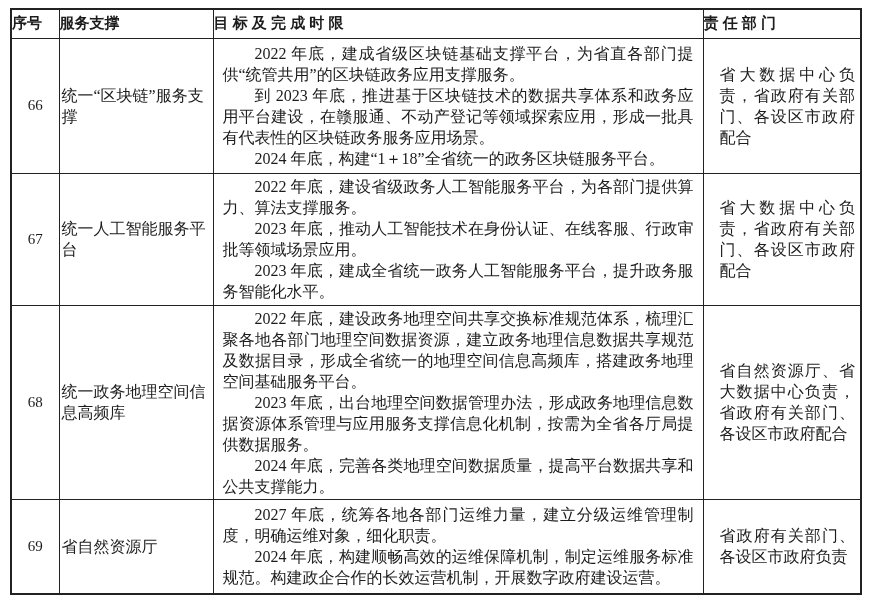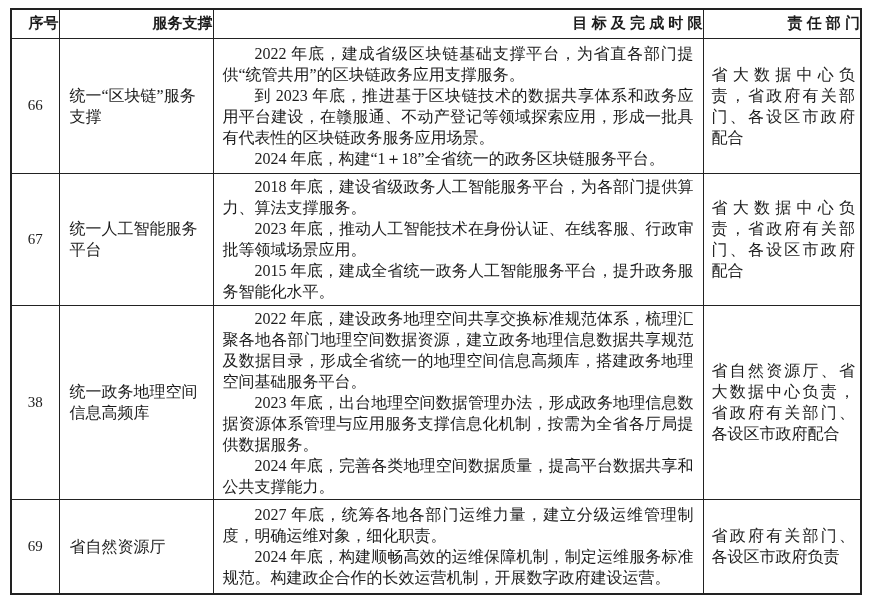--- a/index.html
+++ b/index.html
@@ -29,21 +29,21 @@
   table.task-table td {
     border: 1px solid #222222;
   }
   table.task-table {
     border: 2px solid #222222;
   }
   th {
     font-family: "Liberation Sans", "DejaVu Sans", sans-serif;
     font-weight: bold;
     font-size: 15px;
-    text-align: right;
+    text-align: left;
     vertical-align: middle;
     padding: 2px 0;
     white-space: nowrap;
     overflow: hidden;
   }
   thead tr { height: 29px; }
   tbody tr:nth-child(1) { height: 135px; }
   tbody tr:nth-child(2) { height: 132px; }
   tbody tr:nth-child(3) { height: 194px; }
   tbody tr:nth-child(4) { height: 95px; }
@@ -51,34 +51,34 @@
     vertical-align: middle;
     font-size: 16px;
     line-height: 21px;
     overflow: hidden;
   }
   td.c-no {
     text-align: center;
     font-size: 15px;
   }
   td.c-task {
-    padding: 2px 6px 2px 10px;
+    padding: 2px 6px 2px 2px;
     text-align: left;
   }
   td.c-goals {
     padding: 2px 9px;
   }
   td.c-goals p.goal {
     margin: 0;
     text-indent: 2em;
     text-align: justify;
     text-justify: inter-ideograph;
   }
   td.c-dept {
-    padding: 2px 5px 2px 8px;
+    padding: 2px 5px 2px 16px;
     text-align: justify;
     text-justify: inter-ideograph;
   }
 </style>
 </head>
 <body>
 
 <div class="page">
   <table class="task-table">
     <colgroup>
@@ -104,29 +104,29 @@
             <p class="goal">到 2023 年底，推进基于区块链技术的数据共享体系和政务应用平台建设，在赣服通、不动产登记等领域探索应用，形成一批具有代表性的区块链政务服务应用场景。</p>
             <p class="goal">2024 年底，构建“1＋18”全省统一的政务区块链服务平台。</p>
           </td>
     <td class="c-dept"><span>省大数据中心负责，省政府有关部门、各设区市政府配合</span></td>
   </tr>
 
   <tr>
     <td class="c-no"><span>67</span></td>
     <td class="c-task"><span>统一人工智能服务平台</span></td>
     <td class="c-goals">
-            <p class="goal">2018 年底，建设省级政务人工智能服务平台，为各部门提供算力、算法支撑服务。</p>
+            <p class="goal">2022 年底，建设省级政务人工智能服务平台，为各部门提供算力、算法支撑服务。</p>
             <p class="goal">2023 年底，推动人工智能技术在身份认证、在线客服、行政审批等领域场景应用。</p>
-            <p class="goal">2015 年底，建成全省统一政务人工智能服务平台，提升政务服务智能化水平。</p>
+            <p class="goal">2023 年底，建成全省统一政务人工智能服务平台，提升政务服务智能化水平。</p>
           </td>
     <td class="c-dept"><span>省大数据中心负责，省政府有关部门、各设区市政府配合</span></td>
   </tr>
 
   <tr>
-    <td class="c-no"><span>38</span></td>
+    <td class="c-no"><span>68</span></td>
     <td class="c-task"><span>统一政务地理空间信息高频库</span></td>
     <td class="c-goals">
             <p class="goal">2022 年底，建设政务地理空间共享交换标准规范体系，梳理汇聚各地各部门地理空间数据资源，建立政务地理信息数据共享规范及数据目录，形成全省统一的地理空间信息高频库，搭建政务地理空间基础服务平台。</p>
             <p class="goal">2023 年底，出台地理空间数据管理办法，形成政务地理信息数据资源体系管理与应用服务支撑信息化机制，按需为全省各厅局提供数据服务。</p>
             <p class="goal">2024 年底，完善各类地理空间数据质量，提高平台数据共享和公共支撑能力。</p>
           </td>
     <td class="c-dept"><span>省自然资源厅、省大数据中心负责，省政府有关部门、各设区市政府配合</span></td>
   </tr>
 
   <tr>

